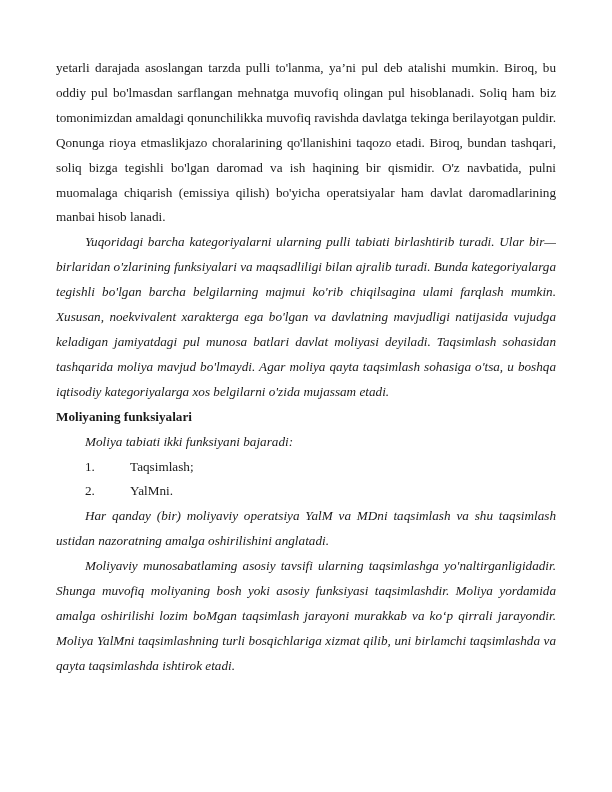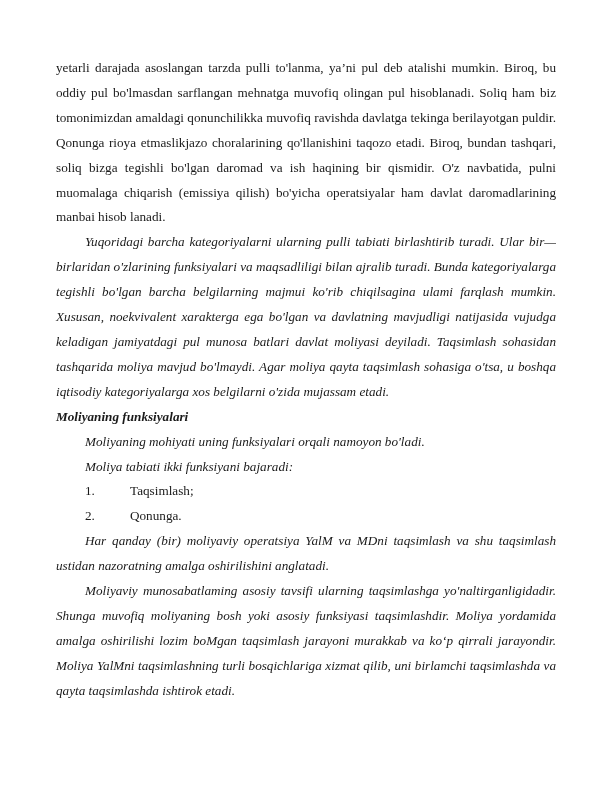--- a/index.html
+++ b/index.html
@@ -39,21 +39,20 @@
     font-style: italic;
   }
   p.para.noindent {
     text-indent: 0;
   }
   h3.heading {
     margin: 0;
     font-size: 13.2px;
     line-height: 24.9px;
     font-weight: bold;
-    font-style: italic;
     text-align: left;
     text-indent: 0;
   }
   .list-item {
     font-size: 13.2px;
     line-height: 24.9px;
     text-align: left;
     margin: 0;
     padding-left: 29px;
     display: flex;
@@ -72,32 +71,31 @@
 
 <div class="page">
   <div class="doc-body">
 
     <p class="para noindent">yetarli darajada asoslangan tarzda pulli to'lanma, ya’ni pul deb atalishi mumkin. Biroq, bu oddiy pul bo'lmasdan sarflangan mehnatga muvofiq olingan pul hisoblanadi. Soliq ham biz tomonimizdan amaldagi qonunchilikka muvofiq ravishda davlatga tekinga berilayotgan puldir. Qonunga rioya etmaslikjazo choralarining qo'llanishini taqozo etadi. Biroq, bundan tashqari, soliq bizga tegishli bo'lgan daromad va ish haqining bir qismidir. O'z navbatida, pulni muomalaga chiqarish (emissiya qilish) bo'yicha operatsiyalar ham davlat daromadlarining manbai hisob lanadi.</p>
 
     <p class="para indent">Yuqoridagi barcha kategoriyalarni ularning pulli tabiati birlashtirib turadi. Ular bir—birlaridan o'zlarining funksiyalari va maqsadliligi bilan ajralib turadi. Bunda kategoriyalarga tegishli bo'lgan barcha belgilarning majmui ko'rib chiqilsagina ulami farqlash mumkin. Xususan, noekvivalent xarakterga ega bo'lgan va davlatning mavjudligi natijasida vujudga keladigan jamiyatdagi pul munosa batlari davlat moliyasi deyiladi. Taqsimlash sohasidan tashqarida moliya mavjud bo'lmaydi. Agar moliya qayta taqsimlash sohasiga o'tsa, u boshqa iqtisodiy kategoriyalarga xos belgilarni o'zida mujassam etadi.</p>
 
     <h3 class="heading">Moliyaning funksiyalari</h3>
 
-    <p class="para indent">Moliyaning mohiyati uning funksiyalari orqali namoyon bo'ladi.</p>
 
     <p class="para indent">Moliya tabiati ikki funksiyani bajaradi:</p>
 
     <div class="list-item">
       <span class="list-num">1.</span>
       <span class="list-text">Taqsimlash;</span>
     </div>
 
     <div class="list-item">
       <span class="list-num">2.</span>
-      <span class="list-text">Qonunga.</span>
+      <span class="list-text">YalMni.</span>
     </div>
 
 
     <p class="para indent">Har qanday (bir) moliyaviy operatsiya YalM va MDni taqsimlash va shu taqsimlash ustidan nazoratning amalga oshirilishini anglatadi.</p>
 
     <p class="para indent">Moliyaviy munosabatlaming asosiy tavsifi ularning taqsimlashga yo'naltirganligidadir. Shunga muvofiq moliyaning bosh yoki asosiy funksiyasi taqsimlashdir. Moliya yordamida amalga oshirilishi lozim boMgan taqsimlash jarayoni murakkab va ko‘p qirrali jarayondir. Moliya YalMni taqsimlashning turli bosqichlariga xizmat qilib, uni birlamchi taqsimlashda va qayta taqsimlashda ishtirok etadi.</p>
 
   </div>
 </div>
 

